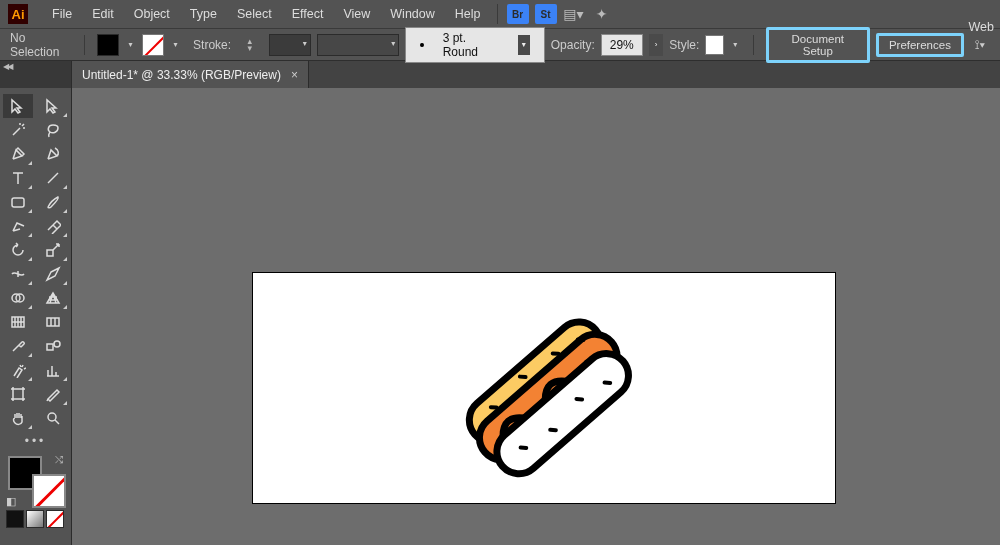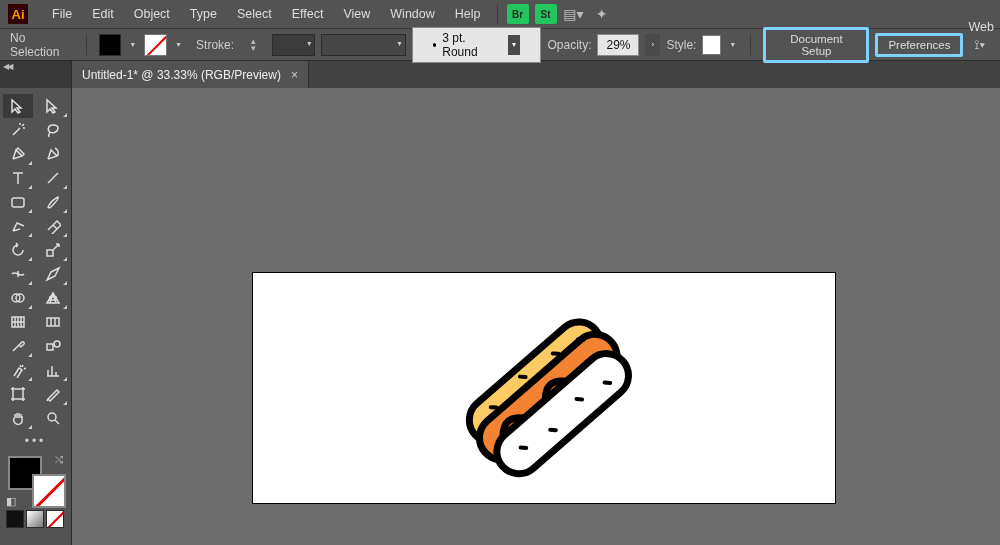--- a/index.html
+++ b/index.html
@@ -9,39 +9,39 @@
   .menu-bar {
     height: 29px; background: #535353; display: flex; align-items: center; padding-left: 8px;
     border-bottom: 1px solid #3a3a3a;
   }
   .app-logo {
     width: 20px; height: 20px; background: #310000; color: #FF9A00; font-weight: bold; font-size: 13px;
     display: flex; align-items: center; justify-content: center; margin-right: 14px; border-radius: 0;
   }
   .menu-item { padding: 0 10px; cursor: default; color: #ddd; font-size: 12.5px; }
   .menu-divider { width: 1px; height: 20px; background: #3a3a3a; margin: 0 6px; }
-  .menu-icon-box { width: 22px; height: 20px; background:#22c55e; color:#2b2b2b; font-size:10px; font-weight:bold; display:flex; align-items:center; justify-content:center; margin:0 3px; border-radius:2px; }
+  .menu-icon-box { width: 22px; height: 20px; background:#3b82f6; color:#2b2b2b; font-size:10px; font-weight:bold; display:flex; align-items:center; justify-content:center; margin:0 3px; border-radius:2px; }
   .menu-icon-glyph { width:22px; height:20px; display:flex; align-items:center; justify-content:center; margin:0 3px; font-size:14px; color:#bbb;}
   .spacer { flex: 1; }
 
   
   .control-bar {
     height: 32px; background: #535353; display:flex; align-items:center; padding: 0 10px;
     border-bottom: 1px solid #2e2e2e; gap:6px;
   }
   .ctrl-label { color:#ccc; font-size:12px; }
   .swatch-fill { width:24px; height:22px; background:#000; border:1px solid #2b2b2b; position:relative; }
   .swatch-none { width:24px; height:22px; background:#fff; border:1px solid #777; position:relative; overflow:hidden; }
   .swatch-none::after { content:""; position:absolute; width:36px; height:2px; background:#e00; top:50%; left:-6px; transform:rotate(-45deg);}
   .dd-caret { width:12px; height:22px; display:flex; align-items:center; justify-content:center; color:#ccc; font-size:8px;}
   .stroke-weight { width:28px; height:20px; display:flex; flex-direction:column; align-items:center; justify-content:center; color:#bbb; font-size:9px; line-height:7px;}
   .dd-dark {  height:22px; background:#3b3b3b; border:1px solid #2b2b2b; }
   .brush-select { width:90px; height:22px; background:#474747; border:1px solid #2b2b2b; }
   .profile-select {
-    height:36px; background:#e6e6e6; color:#111; display:flex; align-items:center; padding:0 20px; gap:6px;
+    height:36px; background:#e6e6e6; color:#111; display:flex; align-items:center; padding:0 14px; gap:19px;
     border:1px solid #888; font-size:12px;
   }
   .profile-select .dot { width:4px; height:4px; background:#000; border-radius:50%; }
   .profile-select .caret { background:#4a4a4a; color:#eee; width:14px; height:20px; margin-left:2px; display:flex; align-items:center; justify-content:center; font-size:8px;}
   .opacity-box { height:22px; background:#e6e6e6; color:#111; border:1px solid #888; display:flex; align-items:center; padding:0 6px; min-width:42px; justify-content:center;}
   .op-caret { width:16px; height:22px; background:#4a4a4a; color:#eee;  display:flex; align-items:center; justify-content:center; font-size:8px;}
   .style-swatch { width:20px; height:20px; background:#fff; border:1px solid #777;}
   .btn {
     background:#535353; color:#ddd; border:3px solid #7dd3fc; padding:3px 10px; border-radius:2px; font-size:11.5px;
   }

